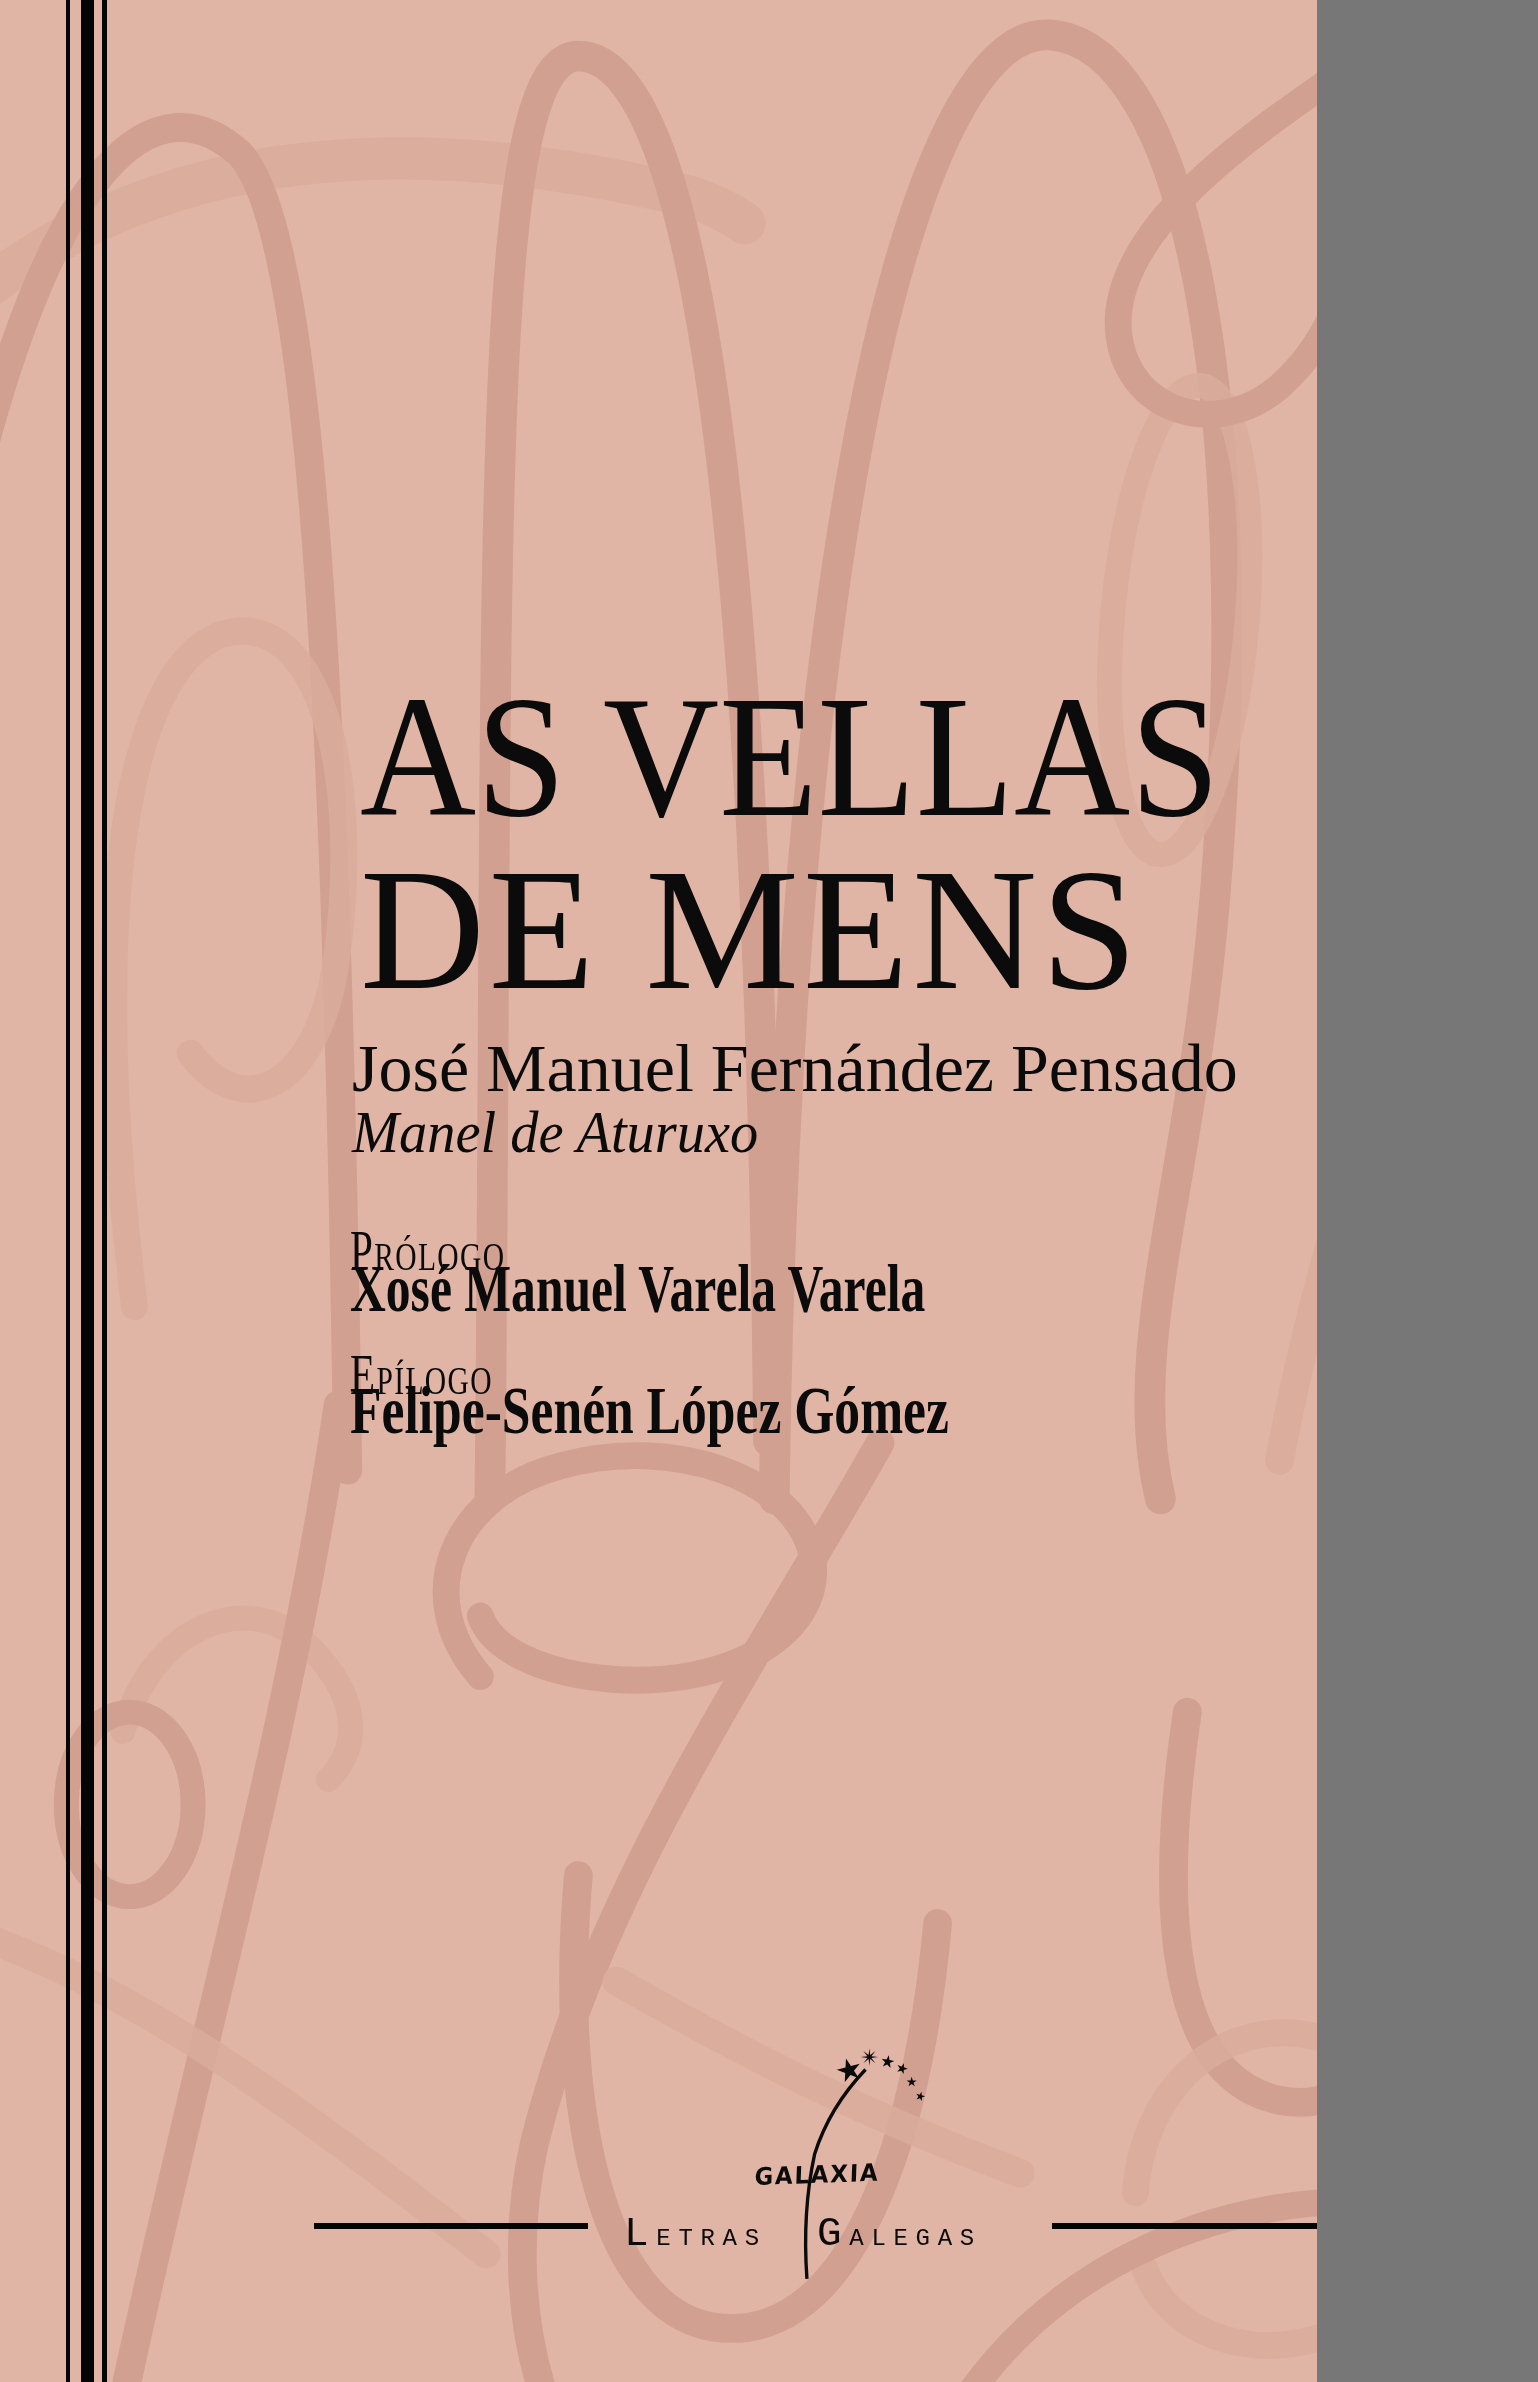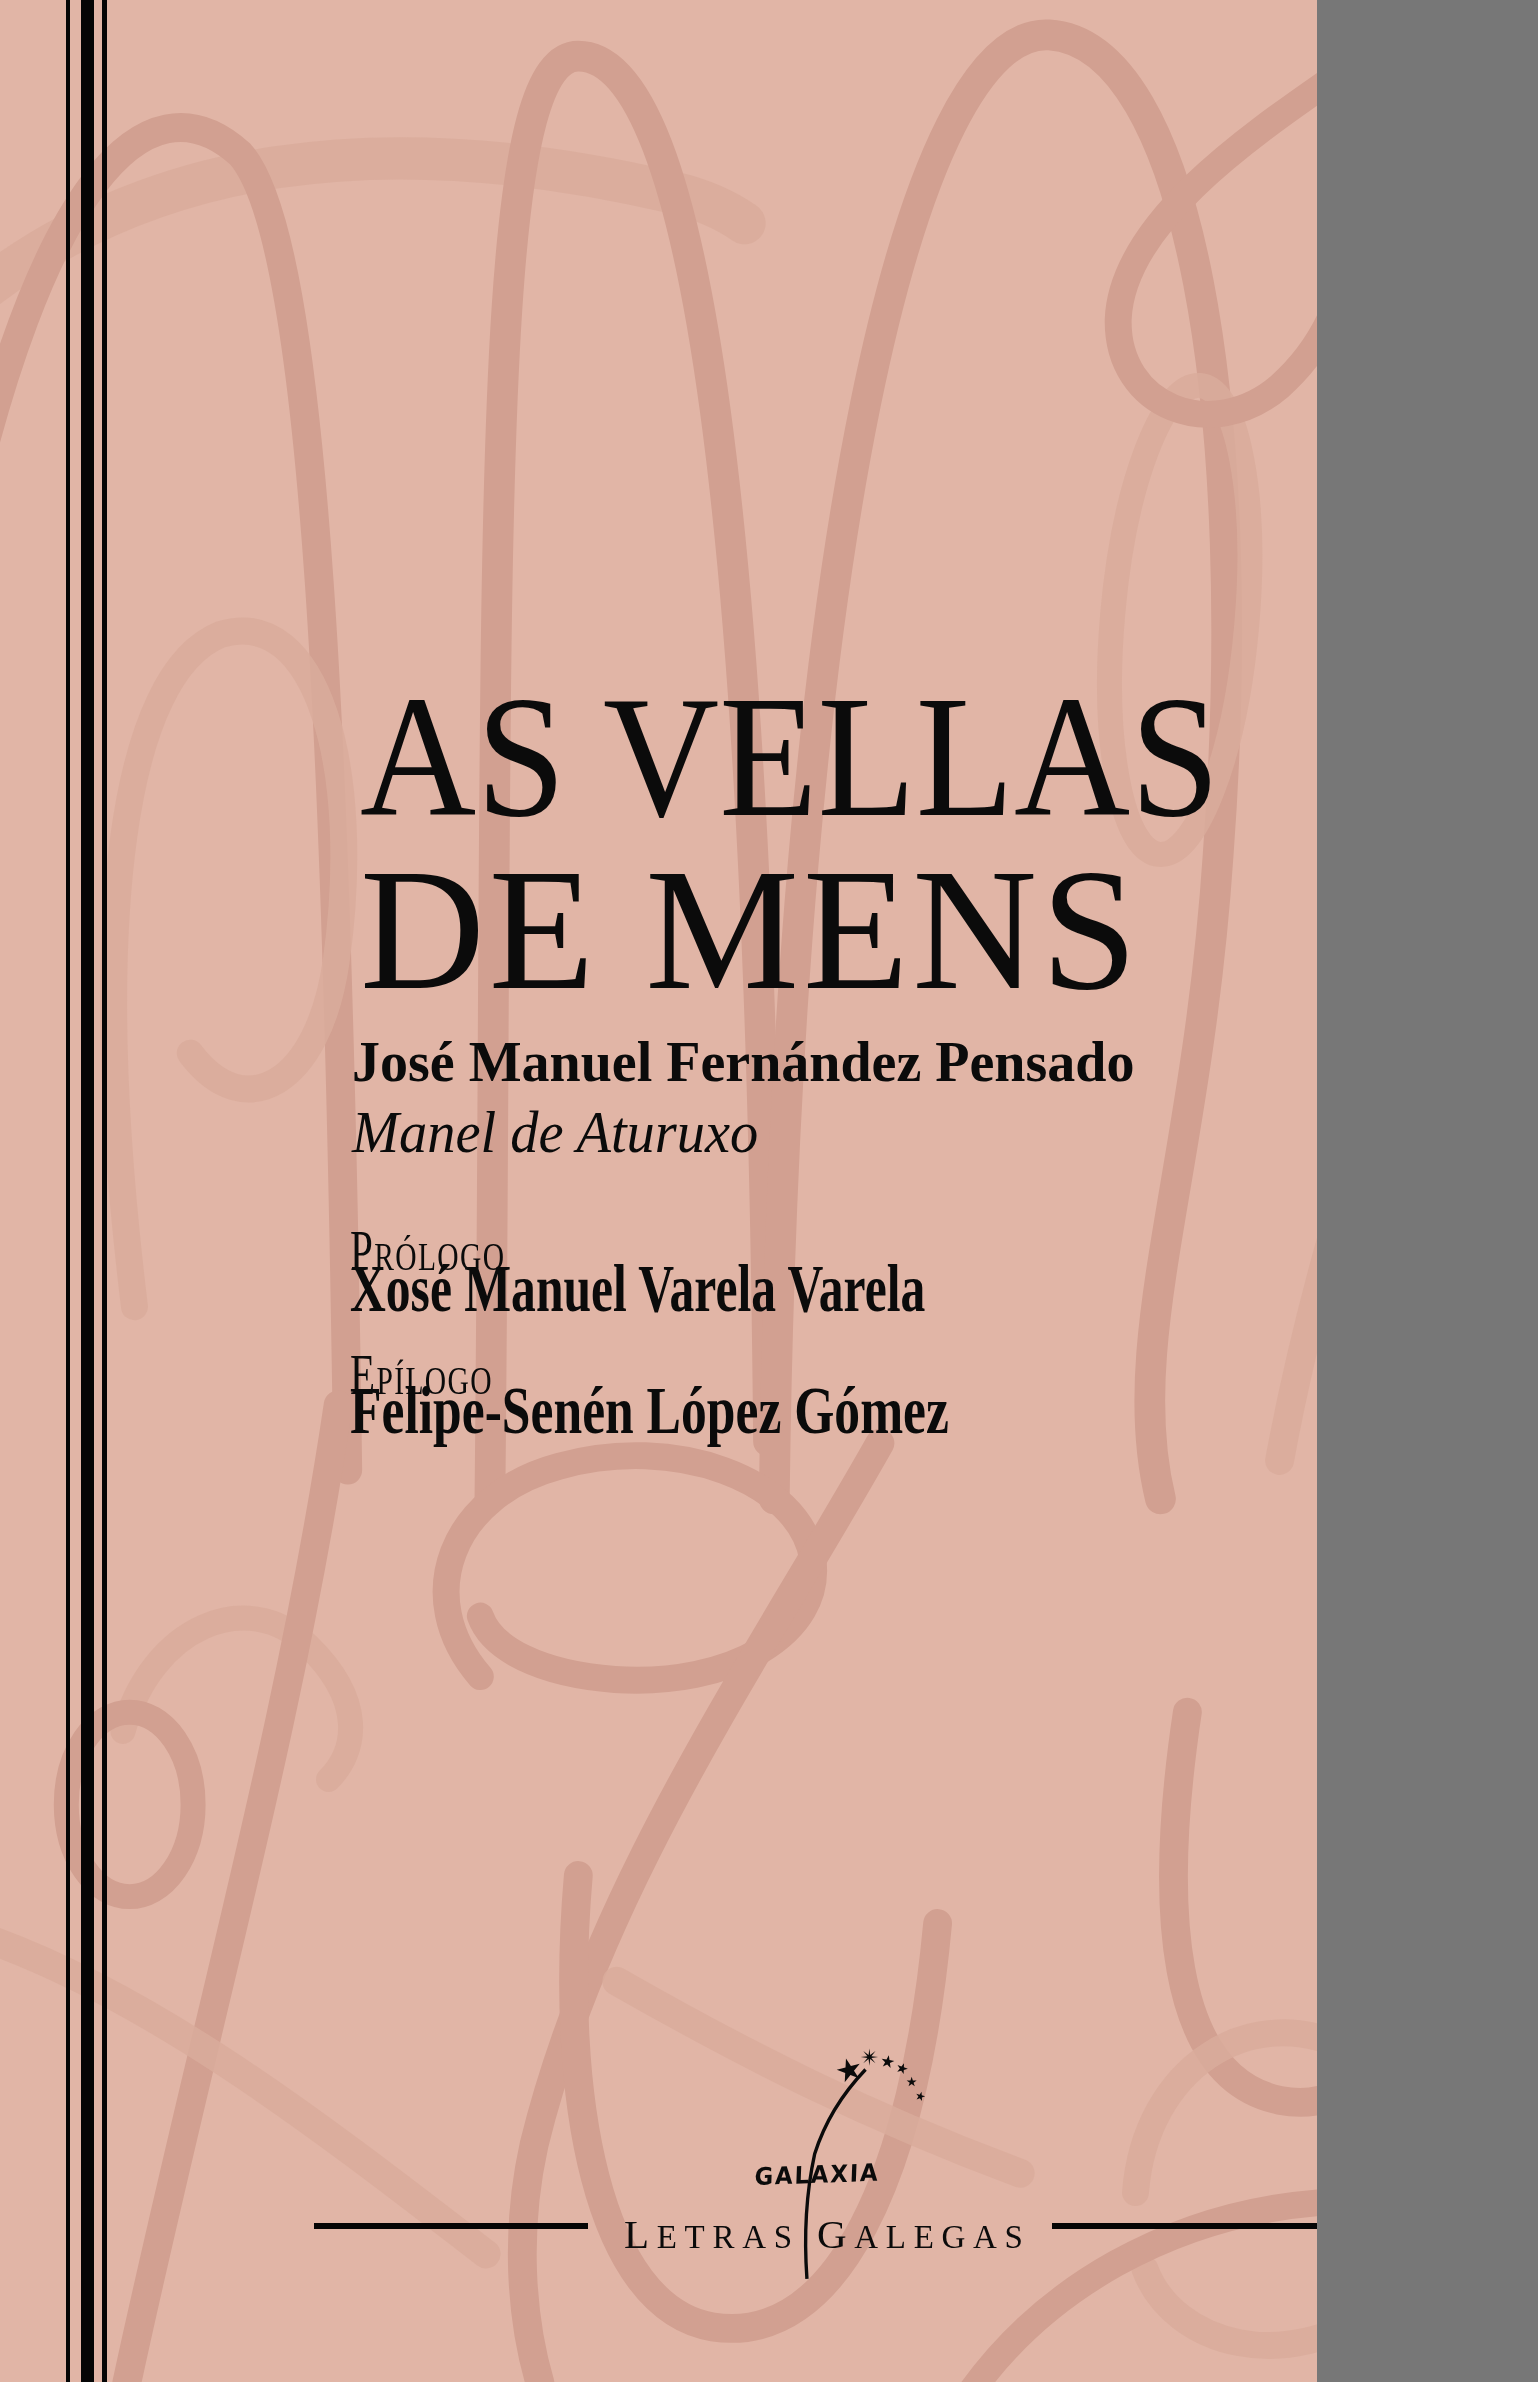--- a/index.html
+++ b/index.html
@@ -21,38 +21,38 @@
   #spine-thin-a{left:66px;width:3.8px;}
   #spine-thick{left:81px;width:13.4px;}
   #spine-thin-b{left:102px;width:4.8px;}
 
   .txt{position:absolute;line-height:1;white-space:nowrap;z-index:4;transform-origin:left top;}
 
   .title-line{font-size:173px;letter-spacing:0;}
   #title-line1{left:360px;top:670px;transform:scaleX(.93);}
   #title-line2{left:360px;top:843px;letter-spacing:3.8px;}
 
-  #author-name{left:352px;top:1034px;font-size:56px;font-weight:bold;}
+  #author-name{left:352px;top:1034px;font-size:68px;}
   #author-alias{left:352px;top:1102px;font-size:60px;font-style:italic;transform:scaleX(.94);}
 
   .credit-label{font-size:41px;letter-spacing:1.9px;text-transform:uppercase;transform:scaleX(.72);}
   .credit-label::first-letter{font-size:57px;}
   .credit-name{font-size:67px;font-weight:bold;}
   #prologue-label{left:350px;top:1222px;}
   #prologue-name{left:350px;top:1255px;transform:scaleX(.74);}
   #epilogue-label{left:350px;top:1346px;}
   #epilogue-name{left:350px;top:1377px;transform:scaleX(.77);}
 
   
   #galaxia-wordmark{
     left:755px;top:2165px;font-size:24px;font-weight:bold;
     font-family:"DejaVu Sans", sans-serif;letter-spacing:1.9px;
     transform:rotate(-2deg) skewX(-4deg) scaleX(.95);
   }
-  .collection-word{font-size:33px;letter-spacing:7.7px;text-transform:uppercase;}
+  .collection-word{font-size:24px;letter-spacing:7.7px;text-transform:uppercase;font-family:Liberation Mono, monospace;}
   .collection-word::first-letter{font-size:41px;}
   #collection-word1{left:624px;top:2214px;}
   #collection-word2{left:817px;top:2214px;}
   .footer-rule{position:absolute;height:5.8px;background:#050505;z-index:4;}
   #footer-rule-left{left:314px;top:2223px;width:274px;}
   #footer-rule-right{left:1052px;top:2223px;width:274px;}
 </style>
 </head>
 <body>
 

